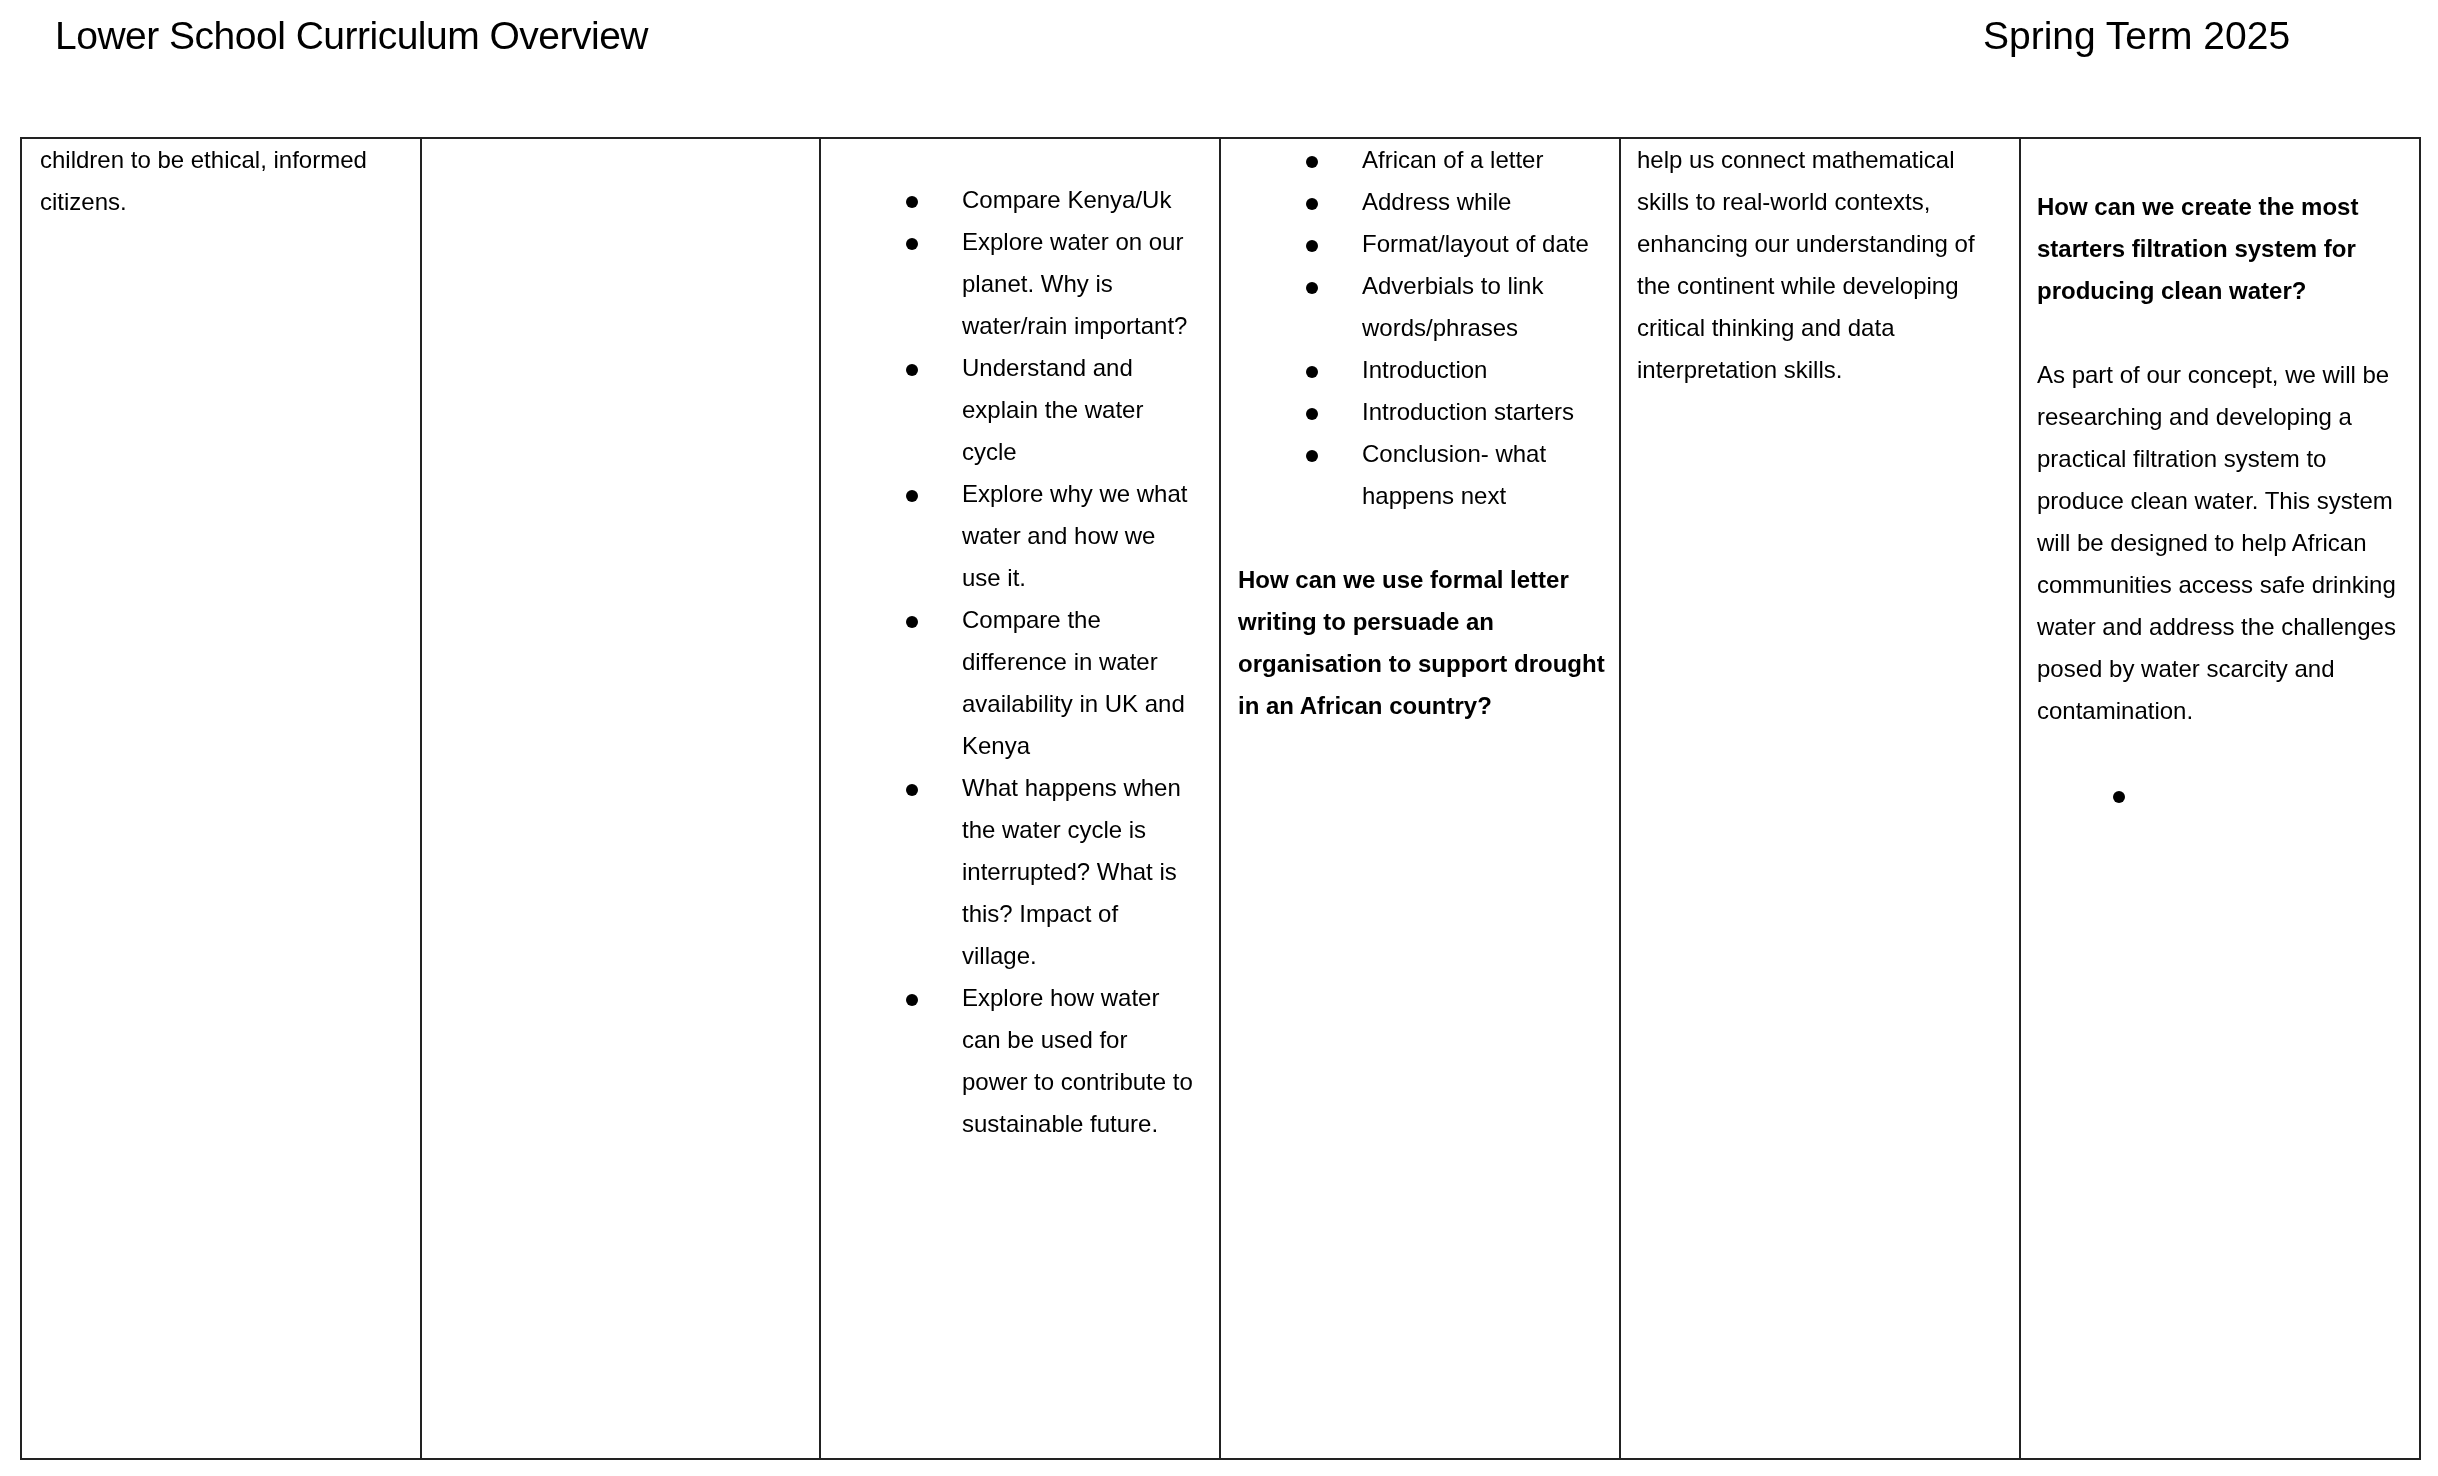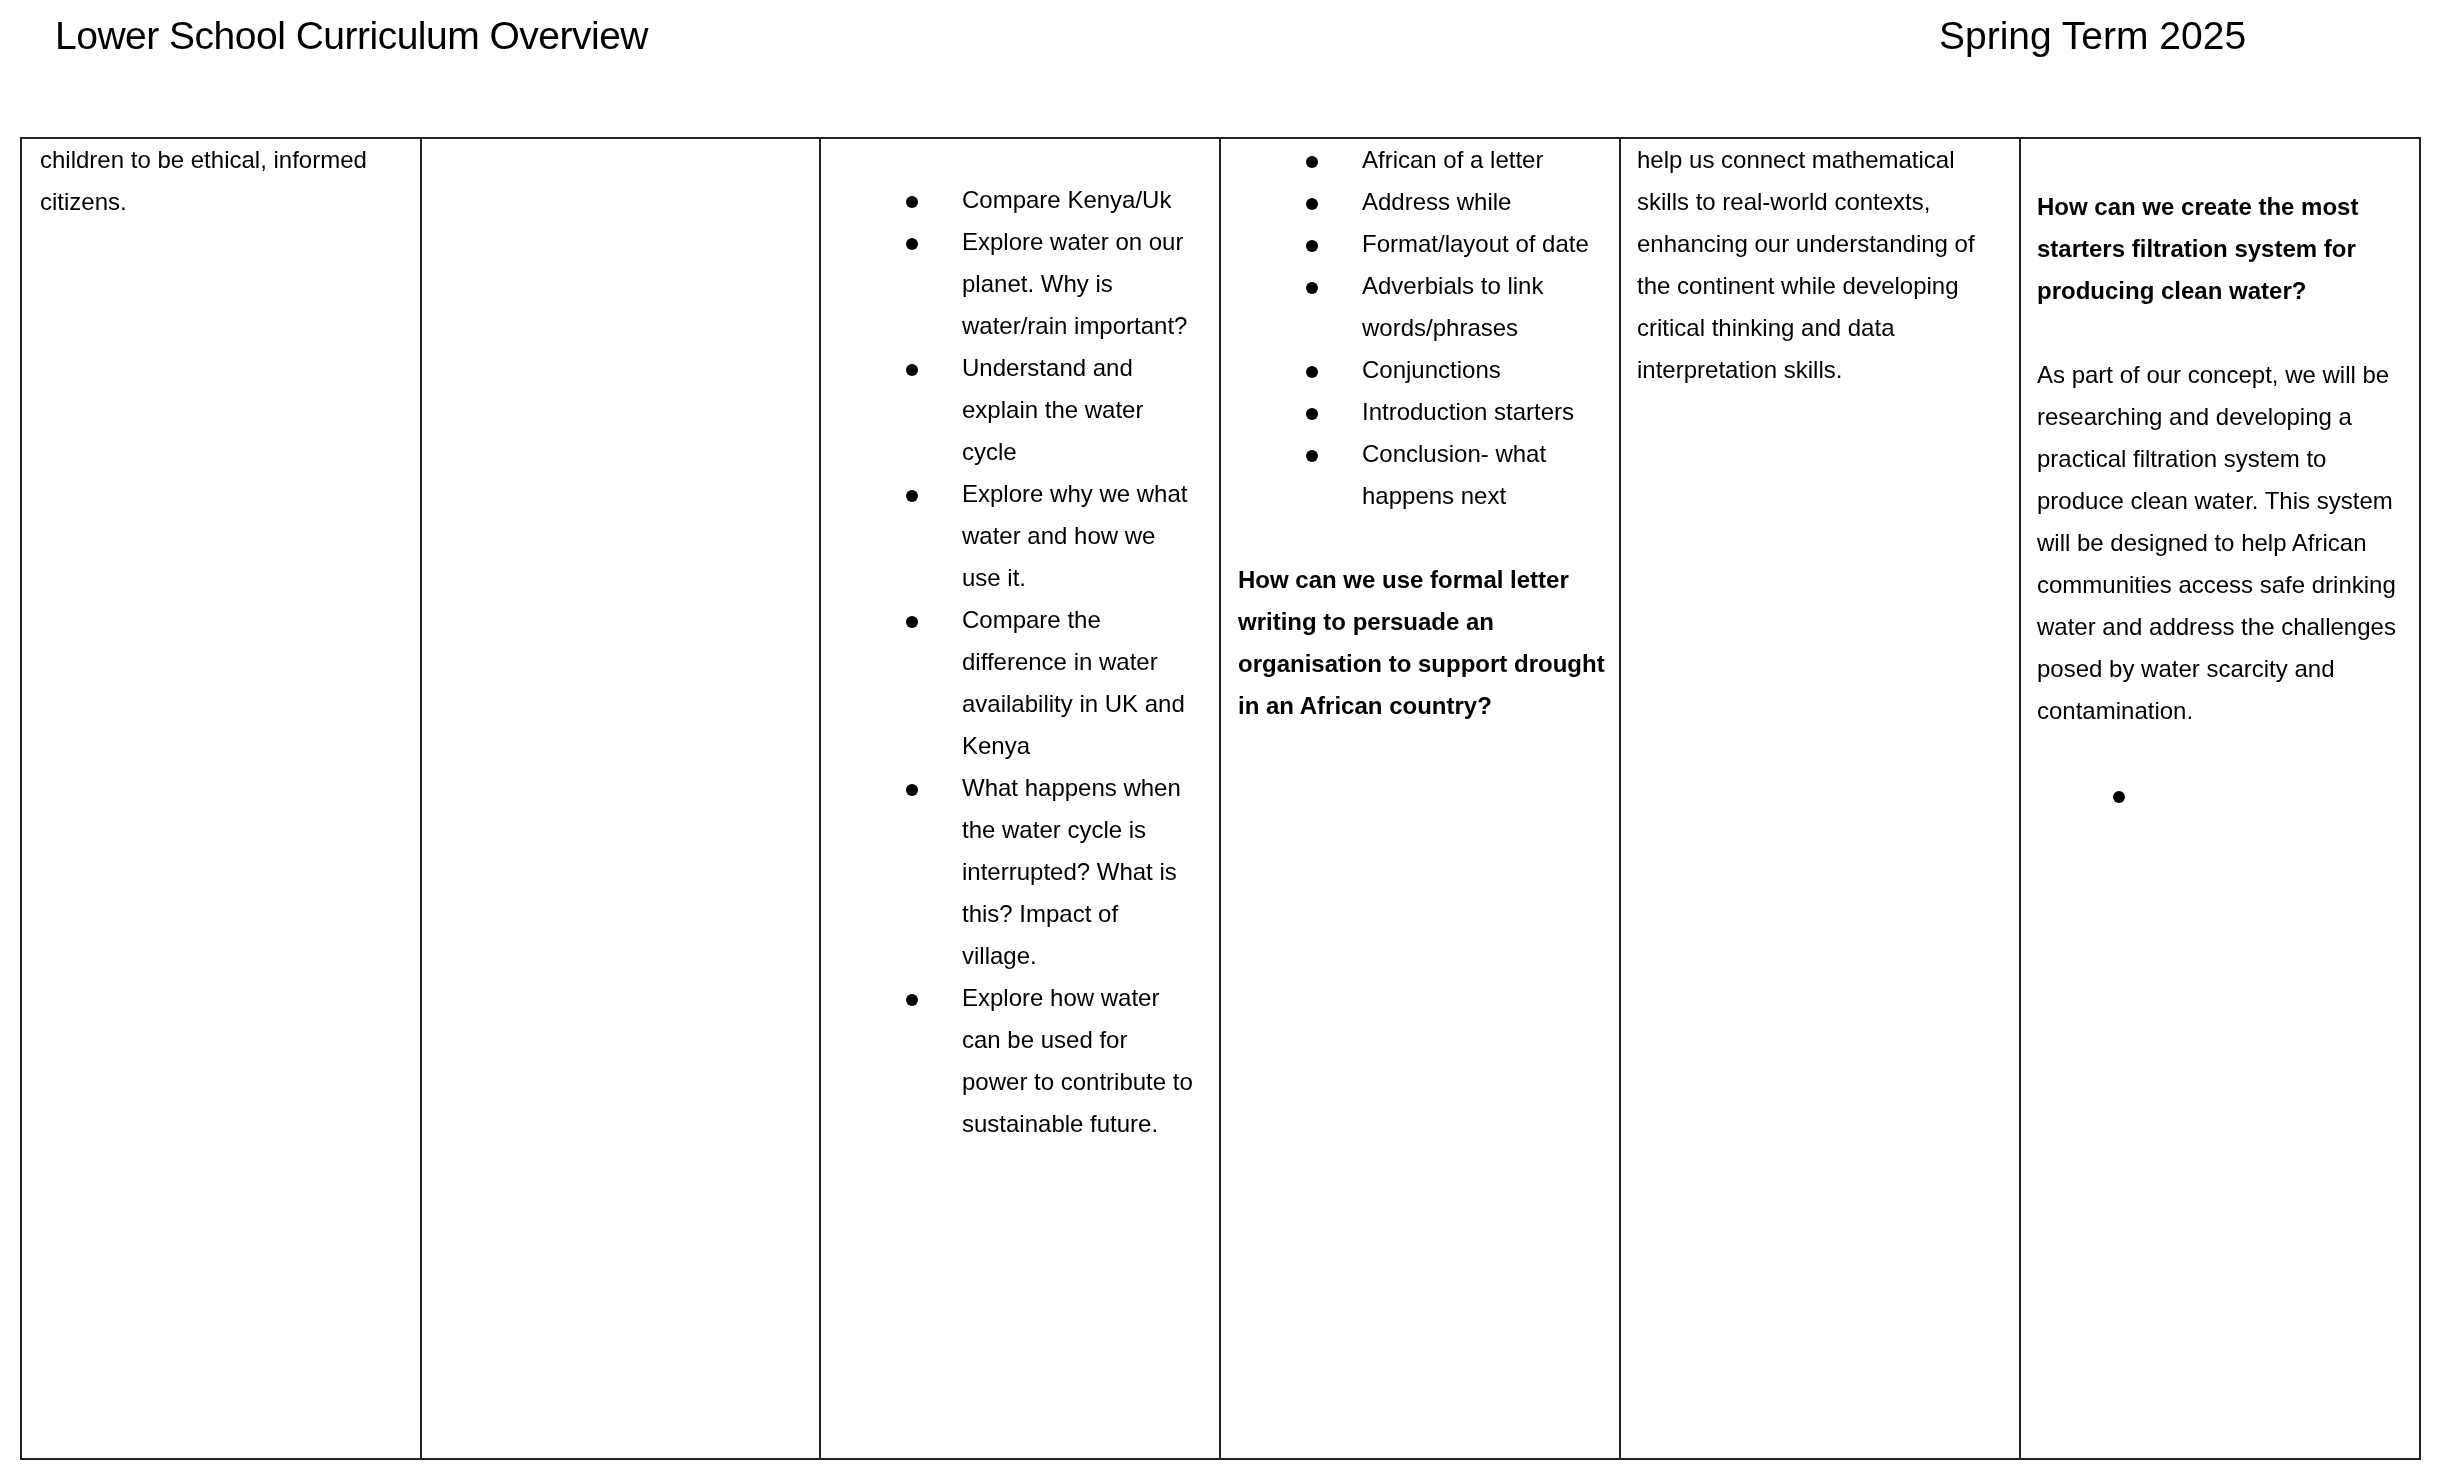--- a/index.html
+++ b/index.html
@@ -5,21 +5,21 @@
     html, body { margin: 0; padding: 0; background: #ffffff; }
     body {
       width: 2438px; height: 1476px; position: relative; overflow: hidden;
       font-family: "Liberation Sans", "DejaVu Sans", sans-serif; color: #000;
     }
     .hdr-left {
       position: absolute; left: 19px; top: 12px;
       font-size: 39px; line-height: 48px; letter-spacing: -0.5px; margin-left: 36px;
     }
     .hdr-right {
-      position: absolute; left: 1939px; top: 12px;
+      position: absolute; left: 1983px; top: 12px;
       font-size: 39px; line-height: 48px;
     }
     .tbl {
       position: absolute; left: 20px; top: 137px;
       width: 2399px; height: 1321px;
       border-collapse: collapse; table-layout: fixed;
     }
     .tbl td {
       border: 2px solid #222; vertical-align: top; padding: 0;
       font-size: 24px; line-height: 42px;
@@ -81,21 +81,21 @@
         <li>What happens when the water cycle is interrupted? What is this? Impact of village.</li>
         <li>Explore how water can be used for power to contribute to sustainable future.</li>
       </ul>
     </td>
     <td class="c4">
       <ul class="blist">
         <li>African of a letter</li>
         <li>Address while</li>
         <li>Format/layout of date</li>
         <li>Adverbials to link words/phrases</li>
-        <li>Conjunctions</li>
+        <li>Introduction</li>
         <li>Introduction starters</li>
         <li>Conclusion- what happens next</li>
       </ul>
       <div class="bold-q">How can we use formal letter writing to persuade an organisation to support drought in an African country?</div>
     </td>
     <td class="c5">
       <div class="cell-text">help us connect mathematical skills to real-world contexts, enhancing our understanding of the continent while developing critical thinking and data interpretation skills.</div>
     </td>
     <td class="c6">
       <div class="cell-text">

